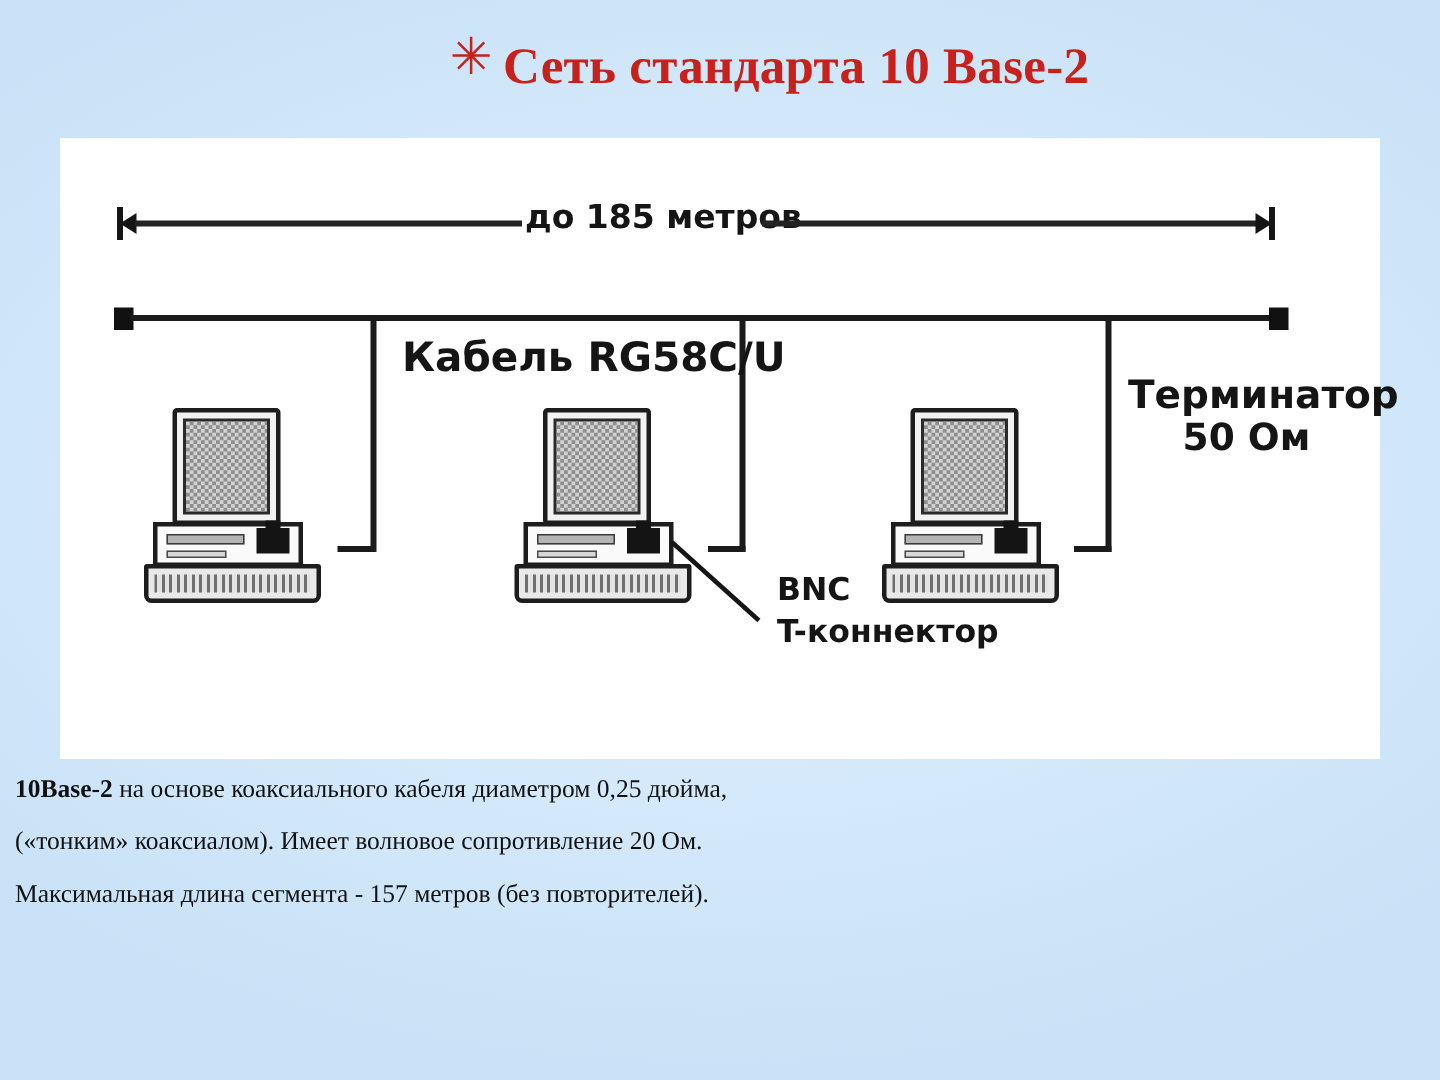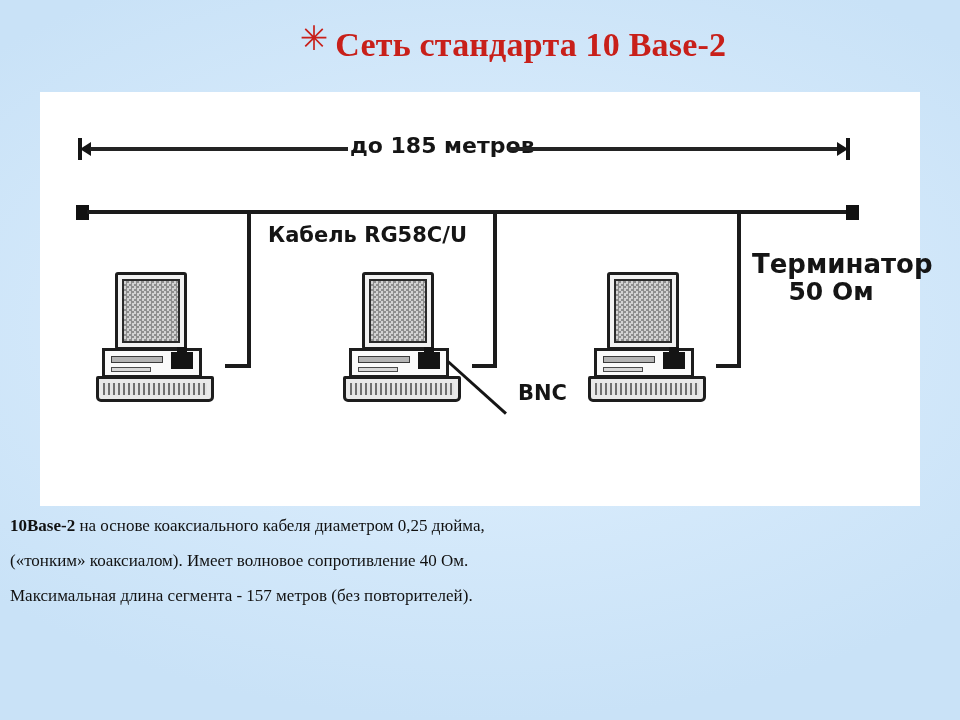--- a/index.html
+++ b/index.html
@@ -241,21 +241,21 @@
     <div class="bus-v" style="left:453px; top:118px; height:158px;"></div>
     <div class="bus-h" style="left:432px; top:272px; width:25px;"></div>
 
     <div class="bus-h" style="left:453px; top:118px; width:248px;"></div>
     <div class="bus-v" style="left:697px; top:118px; height:158px;"></div>
     <div class="bus-h" style="left:676px; top:272px; width:25px;"></div>
 
     <div class="bus-h" style="left:697px; top:118px; width:116px;"></div>
     <div class="terminator" style="left:806px; top:113px;"></div>
 
-    <div class="dia-label" style="left:228px; top:132px; font-size:21px;">Кабель RG58C/U</div>
+    <div class="dia-label" style="left:228px; top:132px; font-size:27px;">Кабель RG58C/U</div>
 
     <div class="dia-label" style="left:712px; top:158px; font-size:26px; width:158px; text-align:center;">Терминатор</div>
     <div class="dia-label" style="left:712px; top:186px; font-size:25px; width:158px; text-align:center;">50 Ом</div>
 
     <div class="pc" style="left:56px; top:180px;">
       <div class="pc-monitor-outer">
         <div class="pc-monitor-inner"></div>
       </div>
       <div class="pc-base">
         <div class="pc-base-slot"></div>
@@ -290,22 +290,23 @@
         <div class="pc-base-slot2"></div>
         <div class="pc-connector"></div>
       </div>
       <div class="pc-keyboard">
         <div class="pc-keys"></div>
       </div>
     </div>
 
     <div class="leader" style="left:408px; top:268px; width:78px; transform:rotate(42deg);"></div>
     <div class="dia-label" style="left:478px; top:290px; font-size:21px;">BNC</div>
+    <div class="dia-label" style="left:478px; top:318px; font-size:21px;">T-коннектор</div>
 
   </div>
 
   <div id="body-text">
     <span class="lead">10Base-2</span><span> на основе коаксиального кабеля  диаметром 0,25 дюйма,</span><br>
-    <span>(«тонким» коаксиалом). Имеет волновое сопротивление 40 Ом.</span><br>
+    <span>(«тонким» коаксиалом). Имеет волновое сопротивление 20 Ом.</span><br>
     <span>Максимальная длина сегмента - 157 метров (без повторителей).</span>
   </div>
 
 </div>
 
 </body></html>

